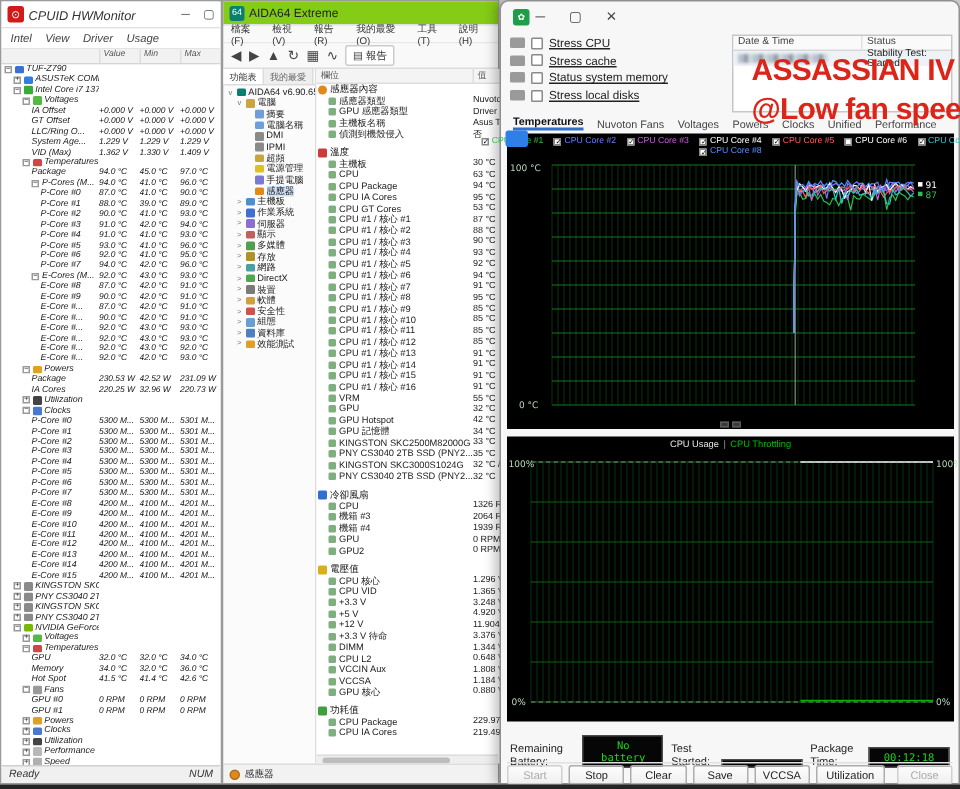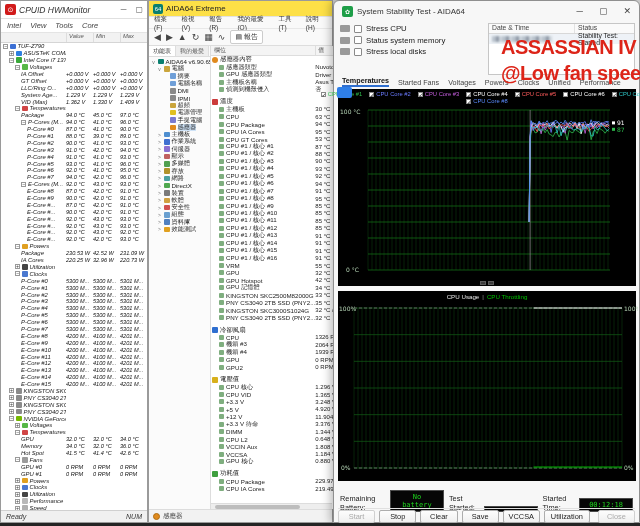--- a/index.html
+++ b/index.html
@@ -22,21 +22,21 @@
   .hwrow .val{width:27px;overflow:hidden;font-size:5.6px;color:#111;}
   .exp{display:inline-block;width:5px;height:5px;border:1px solid #999;background:#fff;color:#333;font-size:5px;line-height:3.5px;text-align:center;flex:none;}
   .ico{display:inline-block;width:5.5px;height:5.5px;border-radius:1px;flex:none;}
   .ic-pc{background:#3b6fd4}.ic-asus{background:#2d7fe0}.ic-cpu{background:#3aa93a}
   .ic-volt{background:#57b847}.ic-temp{background:#d04545}.ic-power{background:#e0a020}
   .ic-util{background:#444}.ic-clock{background:#4a78d0}.ic-disk{background:#8a8a8a}
   .ic-gpu{background:#76b900}.ic-fan{background:#9a9a9a}.ic-perf{background:#b8b8b8}.ic-speed{background:#b0b0b0}
   .hw-status{position:absolute;bottom:0;left:0;right:0;height:12px;background:#f0f0f0;border-top:1px solid #d0d0d0;display:flex;align-items:center;justify-content:space-between;padding:0 5px;font-size:7px;color:#333;}
   
   #aida{left:148px;top:0;width:185px;height:523px;}
-  .ai-title{height:16px;display:flex;align-items:center;gap:3px;padding:0 4px;background:#fde047;border-bottom:1px solid #e2e2e2;}
+  .ai-title{height:16px;display:flex;align-items:center;gap:3px;padding:0 4px;background:#84cc16;border-bottom:1px solid #e2e2e2;}
   .appicon-teal{width:10px;height:10px;background:#0a7f6f;border-radius:2px;color:#fff;font-size:6px;display:flex;align-items:center;justify-content:center;}
   .ai-title .t{font-size:8px;color:#222;}
   .ai-menu{height:12px;display:flex;gap:7px;align-items:center;padding:0 5px;font-size:6.5px;color:#333;background:#f9f9f9;border-bottom:1px solid #e8e8e8;}
   .ai-toolbar{height:17px;display:flex;align-items:center;gap:5px;padding:0 5px;background:#f9f9f9;border-bottom:1px solid #ddd;font-size:9px;color:#333;}
   .tbtn{color:#444;}
   .report-btn{display:flex;align-items:center;gap:2px;font-size:7px;border:1px solid #ccc;background:#fff;padding:1px 4px;border-radius:2px;}
   .ai-body{position:absolute;top:45px;bottom:13px;left:0;right:0;display:flex;}
   .ai-nav{width:62px;border-right:1px solid #ddd;background:#fbfbfb;display:flex;flex-direction:column;}
   .ai-tabs{height:11px;display:flex;font-size:6px;color:#333;border-bottom:1px solid #ddd;}
   .ai-tabs div{padding:1px 4px;border-right:1px solid #ddd;background:#fff;}
@@ -64,21 +64,21 @@
   .ai-scroll .thumb{height:4px;margin-top:1px;margin-left:4px;width:70%;background:#bdbdbd;border-radius:2px;}
   .ai-status{position:absolute;bottom:0;left:0;right:0;height:13px;background:#f2f2f2;border-top:1px solid #ddd;display:flex;align-items:center;gap:3px;padding:0 4px;font-size:6.5px;color:#333;}
   .dotic{width:7px;height:7px;border-radius:4px;background:#e08a1e;border:1px solid #b06c10;}
   
   #sst{left:333px;top:0;width:307px;height:523px;background:#f7f7f7;border:1px solid #8f8f8f;border-radius:6px 6px 0 0;box-shadow:-3px 0 8px rgba(0,0,0,.25);}
   .sst-title{height:20px;display:flex;align-items:center;gap:4px;padding:0 8px;}
   .appicon-green{width:11px;height:11px;background:#1e9e48;border-radius:2px;color:#fff;font-size:6px;display:flex;align-items:center;justify-content:center;}
   .sst-title .t{font-size:8px;color:#333;flex:1;}
   .sst-title .winctl{gap:16px;font-size:9px;color:#444;}
   .sst-config{position:absolute;top:22px;left:6px;width:150px;}
-  .chkrow{display:flex;align-items:center;gap:4px;height:11.6px;font-size:7.8px;color:#222;}
+  .chkrow{display:flex;align-items:center;gap:4px;height:11.6px;font-size:7.8px;color:#222;text-decoration:underline;}
   .devic{width:10px;height:7px;background:#9a9a9a;border-radius:1px;flex:none;}
   .cb{width:8px;height:8px;border:1px solid #8a8a8a;background:#fff;flex:none;border-radius:1px;font-size:7px;line-height:8px;text-align:center;color:#fff;}
   .cb.on{background:#2f6fd0;border-color:#2f6fd0;}
   .sst-table{position:absolute;top:22px;left:68px;right:4px;height:52px;border:1px solid #c6c6c6;background:#fff;margin-left:86px;}
   .tblhead{display:flex;height:10px;border-bottom:1px solid #d8d8d8;font-size:6.8px;color:#444;background:#fafafa;}
   .tblhead .dcol{width:86px;border-right:1px solid #e2e2e2;padding-left:3px;}
   .tblhead .scol{flex:1;padding-left:3px;}
   .tblrow{display:flex;height:10px;background:#eef2f7;font-size:6.8px;color:#222;}
   .tblrow .dcol{width:86px;padding-left:3px;display:flex;align-items:center;}
   .tblrow .scol{flex:1;padding-left:3px;display:flex;align-items:center;}
@@ -118,22 +118,22 @@
       <span class="appicon-red">⊙</span>
       <span class="t">CPUID HWMonitor</span>
       <span class="winctl">
         <span>─</span>
         <span>▢</span>
       </span>
     </div>
     <div class="hw-menu" id="hwMenu">
         <span>Intel</span>
         <span>View</span>
-        <span>Tools</span>
-        <span>Core</span>
+        <span>Driver</span>
+        <span>Usage</span>
       </div>
     <div class="hw-colhead">
       <div class="c0"></div>
       <div class="c">Value</div>
       <div class="c">Min</div>
       <div class="c">Max</div>
     </div>
     <div id="hwRows">
         <div class="hwrow">
           <span class="lbl" style="padding-left: 2px;">
@@ -1294,33 +1294,37 @@
       </div>
     <div class="ai-status">
       <span class="dotic"></span>
       <span>感應器</span>
     </div>
   </section>
 
   <section class="win" id="sst">
     <div class="sst-title">
       <span class="appicon-green">✿</span>
-      <span class="t">System Stability Test - AIDA64</span>
       <span class="winctl">
         <span>─</span>
         <span>▢</span>
         <span>✕</span>
       </span>
     </div>
 
     <div class="sst-config" id="sstChecks">
         <div class="chkrow">
           <span class="devic"></span>
           <span class="cb"></span>
           <span>Stress CPU</span>
+        </div>
+        <div class="chkrow">
+          <span class="devic"></span>
+          <span class="cb"></span>
+          <span>Stress cache</span>
         </div>
         <div class="chkrow">
           <span class="devic"></span>
           <span class="cb"></span>
           <span>Status system memory</span>
         </div>
         <div class="chkrow">
           <span class="devic"></span>
           <span class="cb"></span>
           <span>Stress local disks</span>
@@ -1340,21 +1344,21 @@
       </div>
     </div>
 
     <div class="overlay-red">
       <div>ASSASSIAN IV</div>
       <div>@Low fan speed</div>
     </div>
 
     <div class="sst-tabs" id="sstTabs">
         <div class="tab active">Temperatures</div>
-        <div class="tab">Started Fans</div>
+        <div class="tab">Nuvoton Fans</div>
         <div class="tab">Voltages</div>
         <div class="tab">Powers</div>
         <div class="tab">Clocks</div>
         <div class="tab">Unified</div>
         <div class="tab">Performance</div>
       </div>
 
     <div class="panel" id="panel1">
       <div class="bluechip"></div>
       <div class="legend" id="legend1">
@@ -1578,21 +1582,21 @@
           <line x1="195.56" y1="8" x2="284" y2="8" stroke="#e8e8e8" stroke-width="1"></line>
           <line x1="195.56" y1="167" x2="284" y2="167" stroke="#00b400" stroke-width="1"></line>
         </svg>
     </div>
 
     <div class="sst-footer">
       <span>Remaining Battery:</span>
       <span class="lcd">No battery</span>
       <span>Test Started:</span>
       <span class="lcd"><span class="smudge2"></span></span>
-      <span>Started Time:</span>
+      <span>Package Time:</span>
       <span class="lcd">00:12:18</span>
     </div>
 
     <div class="sst-buttons" id="sstButtons">
         <button class="btn disabled">Start</button>
         <button class="btn">Stop</button>
         <button class="btn">Clear</button>
         <button class="btn">Save</button>
         <button class="btn">VCCSA</button>
         <button class="btn" style="width: 52px;">Utilization</button>

